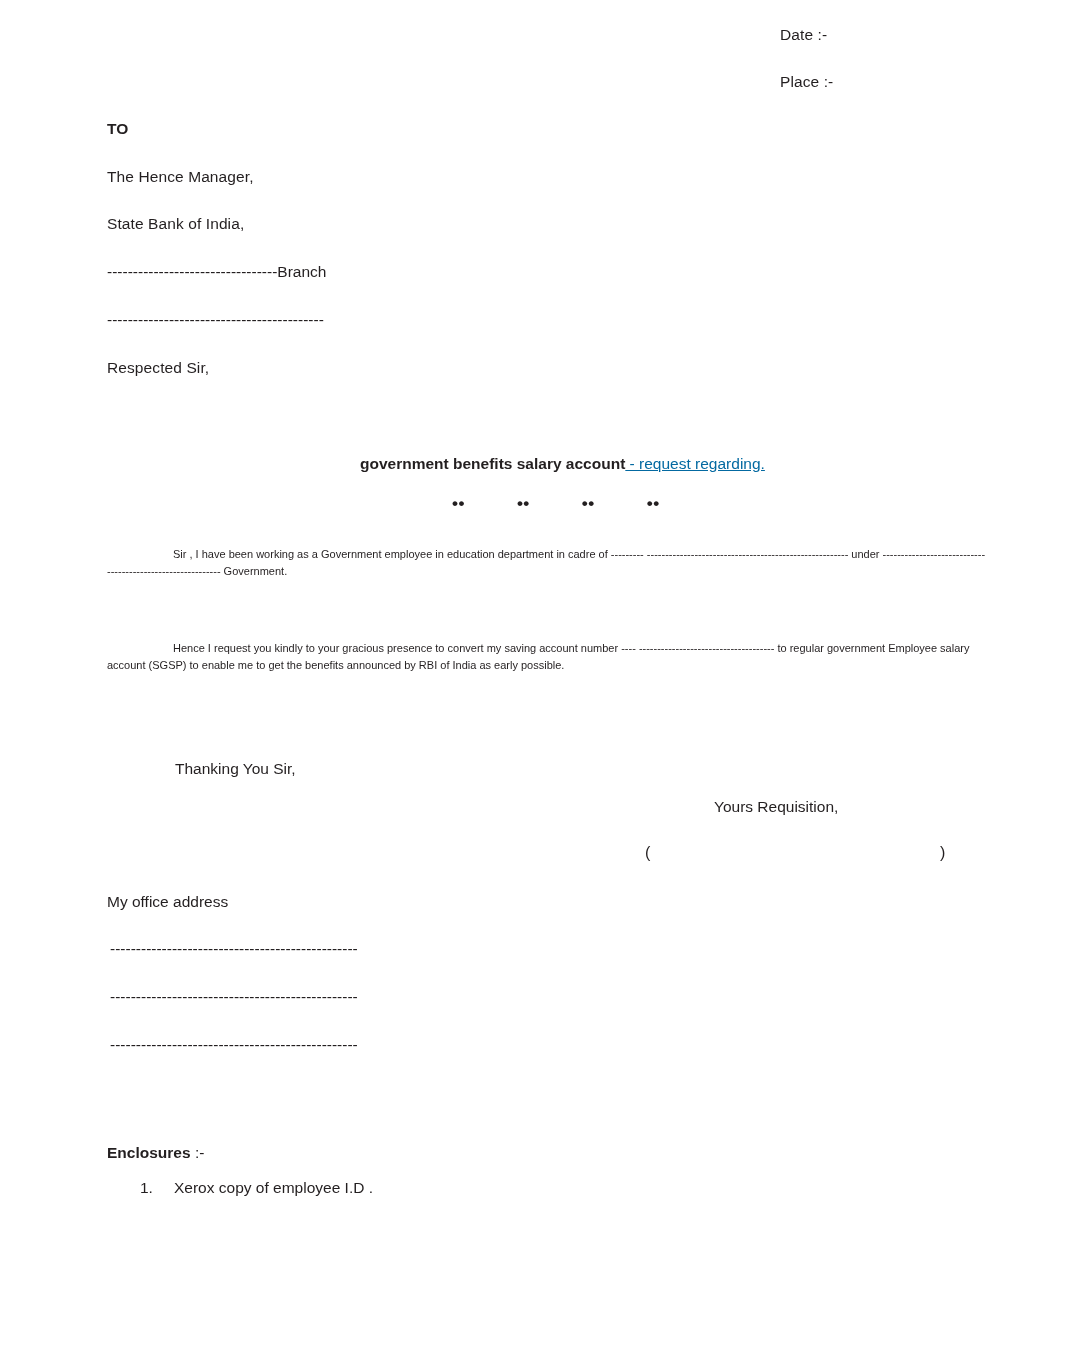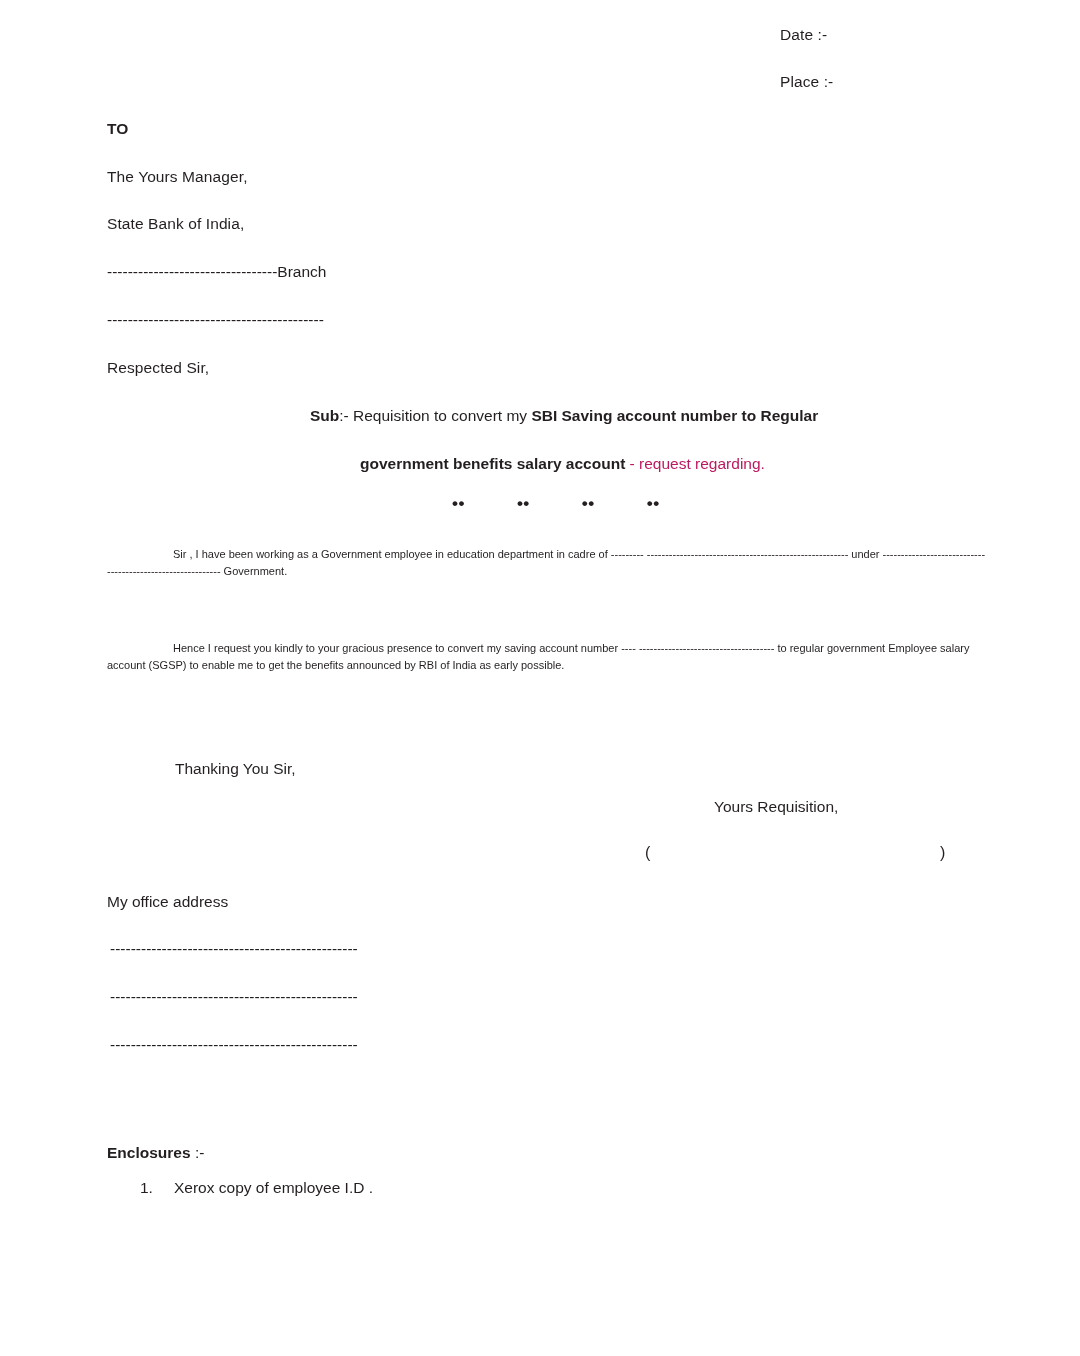--- a/index.html
+++ b/index.html
@@ -41,21 +41,21 @@
   #addr-4 { top: 311px; letter-spacing: 0; }
   #salutation { top: 359px; }
 
   .subject-line {
     position: absolute;
     font-size: 15.5px;
     line-height: 1.2;
   }
   #subject-1 { left: 310px; top: 407px; }
   #subject-2 { left: 360px; top: 455px; }
-  #subject-2 .plain { color: #be185d; }
+  #subject-2 .plain { color: #0369a1; text-decoration: underline; }
 
   #dots-row {
     position: absolute;
     left: 452px;
     top: 494px;
     font-size: 17px;
     font-weight: bold;
     letter-spacing: 0.5px;
     color: #231f20;
   }
@@ -102,30 +102,27 @@
   </div>
 
   <div class="hdr" id="place-line">
     <span class="lbl">Place</span>
     <span>:-</span>
     <span></span>
   </div>
 
   <div class="block bold" id="to-label">TO</div>
 
-  <div class="block" id="addr-1">The Yours Manager,</div>
+  <div class="block" id="addr-1">The Hence Manager,</div>
   <div class="block" id="addr-2">State Bank of India,</div>
   <div class="block" id="addr-3">---------------------------------Branch</div>
   <div class="block" id="addr-4">------------------------------------------</div>
 
   <div class="block" id="salutation">Respected Sir,</div>
 
-  <div class="subject-line" id="subject-1">
-    <span class="bold">Sub</span><span>:-</span><span> Requisition to convert my </span><span class="bold">SBI Saving account number to Regular</span>
-  </div>
 
   <div class="subject-line" id="subject-2">
     <span class="bold">government benefits salary account</span><span class="plain">  - request regarding.</span>
   </div>
 
   <div id="dots-row">
     <span>••</span><span class="dot-gap"></span><span>••</span><span class="dot-gap"></span><span>••</span><span class="dot-gap"></span><span>••</span>
   </div>
 
   <div class="para" id="para-1">

